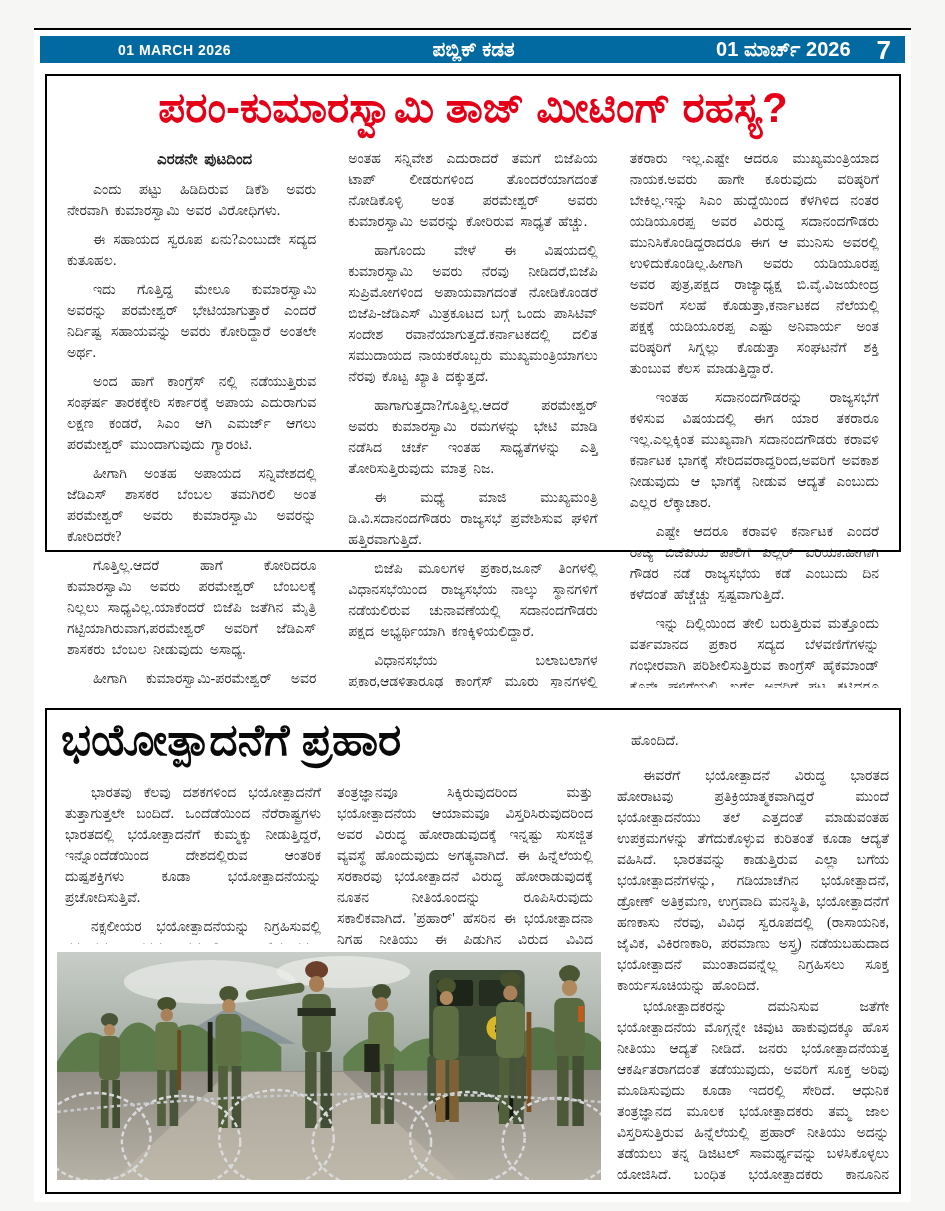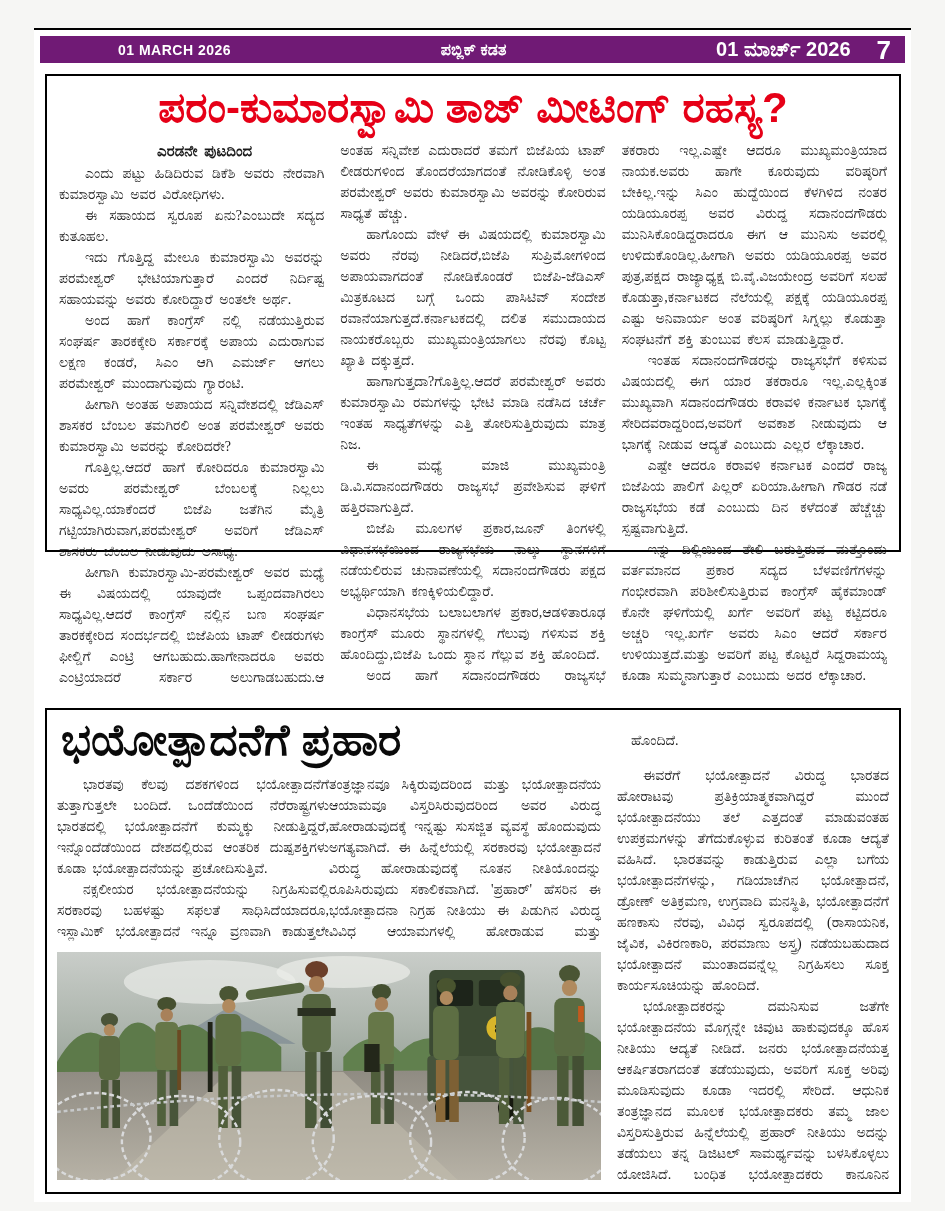--- a/index.html
+++ b/index.html
@@ -8,44 +8,44 @@
     font-family:"Liberation Serif","DejaVu Serif",serif;color:#1b1b1b;
     -webkit-font-smoothing:antialiased;
   }
   .page-frame{
     position:absolute;left:34px;top:28px;width:877px;height:1172px;
     border-top:2px solid #000;background:#ffffff;
   }
   
   .header-bar{
     position:absolute;left:40px;top:36px;width:865px;height:27px;
-    background:#701a75;color:#fff;display:flex;align-items:center;
+    background:#0369a1;color:#fff;display:flex;align-items:center;
     font-family:"Liberation Sans","DejaVu Sans",sans-serif;
   }
   .header-bar .date-left{font-weight:bold;font-size:14px;margin-left:78px;letter-spacing:.5px;}
-  .header-bar .masthead{flex:1;text-align:center;font-weight:bold;font-size:16px;}
+  .header-bar .masthead{flex:1;text-align:center;font-weight:bold;font-size:20px;}
   .header-bar .date-right{font-weight:bold;font-size:20px;margin-right:26px;}
   .header-bar .page-number{font-weight:bold;font-size:26px;line-height:1;margin-right:14px;}
   
   .article-box{
     position:absolute;left:45px;width:856px;background:#fff;
     border:2px solid #000;box-sizing:border-box;
   }
   #article1{top:74px;height:478px;padding:6px 12px 8px 12px;}
   #article2{top:708px;height:486px;padding:6px 10px 8px 10px;}
   .headline-1{
     text-align:center;font-weight:bold;font-size:42px;line-height:1.15;
     font-family:"Liberation Sans","DejaVu Sans",sans-serif;
     margin:2px 0 8px 0;letter-spacing:0;
   }
   .cols{display:flex;gap:16px;}
   .col{flex:1 1 0;overflow:hidden;text-align:justify;font-size:14px;line-height:1.5;}
   #article1 .col{height:548px;}
   .byline{text-align:center;font-weight:bold;font-size:15px;margin:0 0 4px 0;}
-  .col p{margin:0;text-indent:26px;word-spacing:3px;}
+  .col p{margin:8px;text-indent:26px;word-spacing:3px;}
   .col p.cont{text-indent:0;}
   
   .a2-wrap{display:flex;gap:16px;height:100%;}
   .a2-left{flex:2 1 0;display:flex;flex-direction:column;min-width:0;}
   .a2-right{flex:1 1 0;overflow:hidden;text-align:justify;font-size:14px;line-height:1.5;}
   .headline-2{
     font-weight:bold;font-size:44px;line-height:1.1;color:#0a0a0a;
     font-family:"Liberation Sans","DejaVu Sans",sans-serif;
     margin:0 0 10px 4px;
   }

